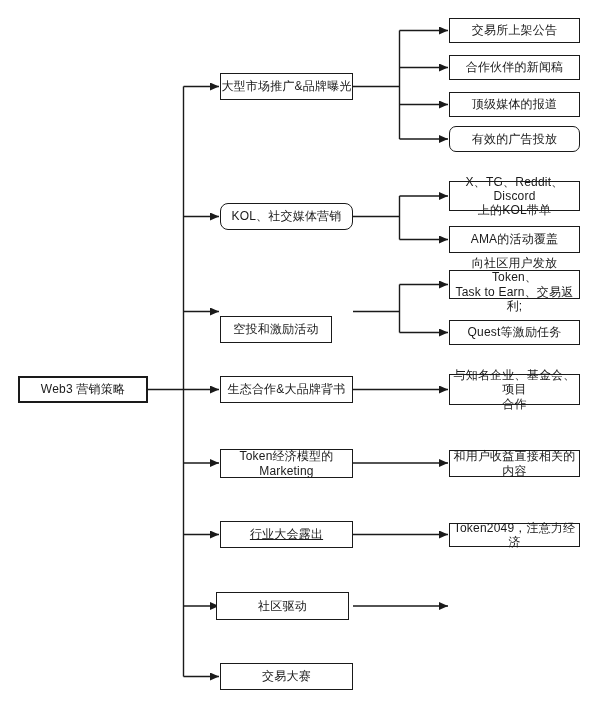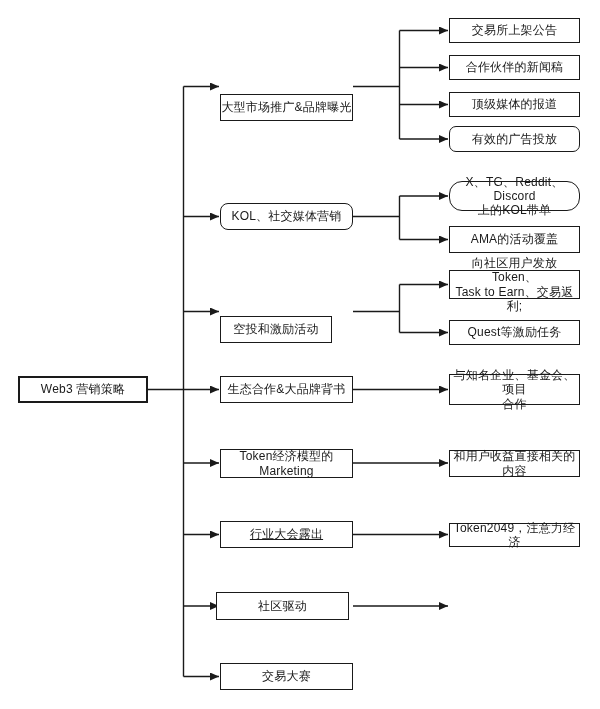--- a/index.html
+++ b/index.html
@@ -86,36 +86,36 @@
 
       <path d="M353,389.5 H448" marker-end="url(#arrow)"></path>
       <path d="M353,463 H448" marker-end="url(#arrow)"></path>
       <path d="M353,534.5 H448" marker-end="url(#arrow)"></path>
       <path d="M353,606 H448" marker-end="url(#arrow)"></path>
     </g>
   </svg>
 
   <div class="node root" style="left:18px; top:376px; width:130px; height:27px;">Web3 营销策略</div>
 
-  <div class="node" style="left:220px; top:73px; width:133px; height:27px;margin-top:21px;">大型市场推广&amp;品牌曝光</div>
+  <div class="node" style="left:220px; top:73px; width:133px; height:27px;">大型市场推广&amp;品牌曝光</div>
   <div class="node" style="left:220px; top:203px; width:133px; height:27px;border-radius:8px;">KOL、社交媒体营销</div>
   <div class="node" style="left:220px; top:316px; width:112px; height:27px;">空投和激励活动</div>
   <div class="node" style="left:220px; top:376px; width:133px; height:27px;">生态合作&amp;大品牌背书</div>
   <div class="node" style="left:220px; top:449px; width:133px; height:29px;">Token经济模型的
 Marketing</div>
   <div class="node" style="left:220px; top:521px; width:133px; height:27px;text-decoration:underline;">行业大会露出</div>
   <div class="node" style="left:216px; top:592px; width:133px; height:28px;">社区驱动</div>
   <div class="node" style="left:220px; top:663px; width:133px; height:27px;">交易大赛</div>
 
   <div class="node" style="left:449px; top:18px; width:131px; height:25px;">交易所上架公告</div>
   <div class="node" style="left:449px; top:55px; width:131px; height:25px;">合作伙伴的新闻稿</div>
   <div class="node" style="left:449px; top:92px; width:131px; height:25px;">顶级媒体的报道</div>
   <div class="node" style="left:449px; top:126px; width:131px; height:26px;border-radius:7px;">有效的广告投放</div>
 
-  <div class="node" style="left:449px; top:181px; width:131px; height:30px;border-radius:13px;">X、TG、Reddit、Discord
+  <div class="node" style="left:449px; top:181px; width:131px; height:30px;">X、TG、Reddit、Discord
 上的KOL带单</div>
   <div class="node" style="left:449px; top:226px; width:131px; height:27px;">AMA的活动覆盖</div>
 
   <div class="node" style="left:449px; top:270px; width:131px; height:29px;">向社区用户发放Token、
 Task to Earn、交易返利;</div>
   <div class="node" style="left:449px; top:320px; width:131px; height:25px;">Quest等激励任务</div>
 
   <div class="node" style="left:449px; top:374px; width:131px; height:31px;">与知名企业、基金会、项目
 合作</div>
 

